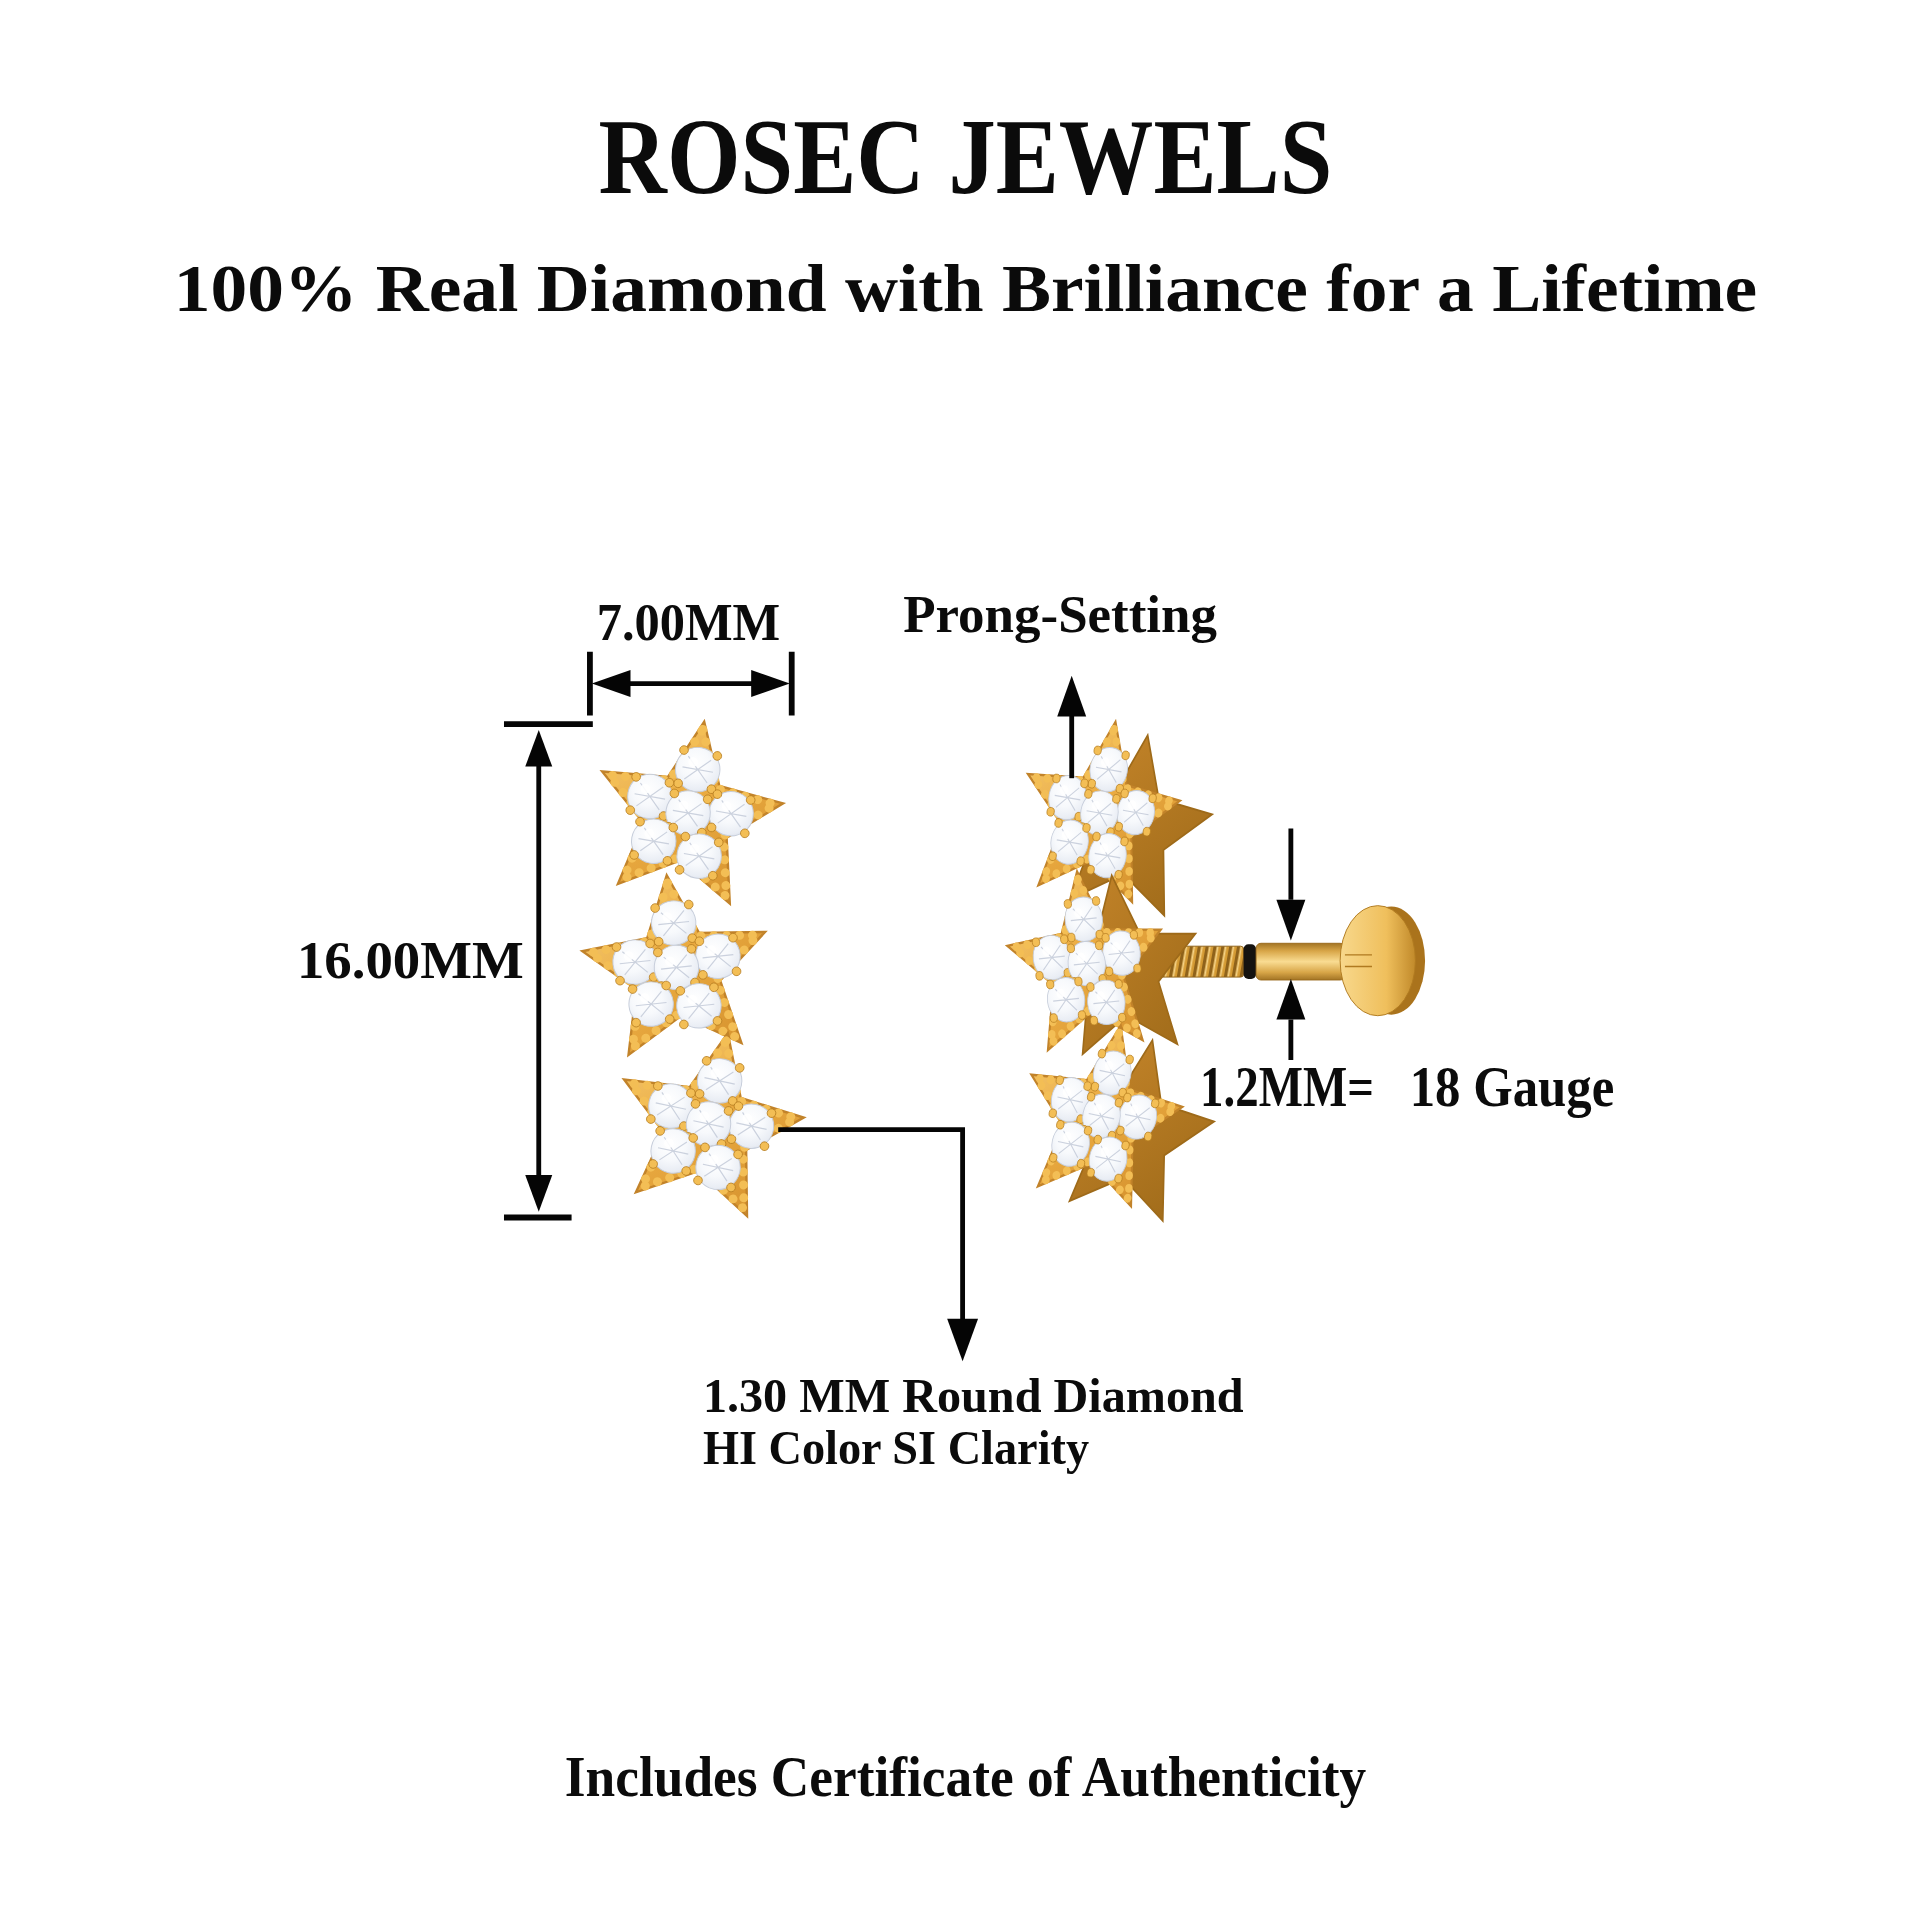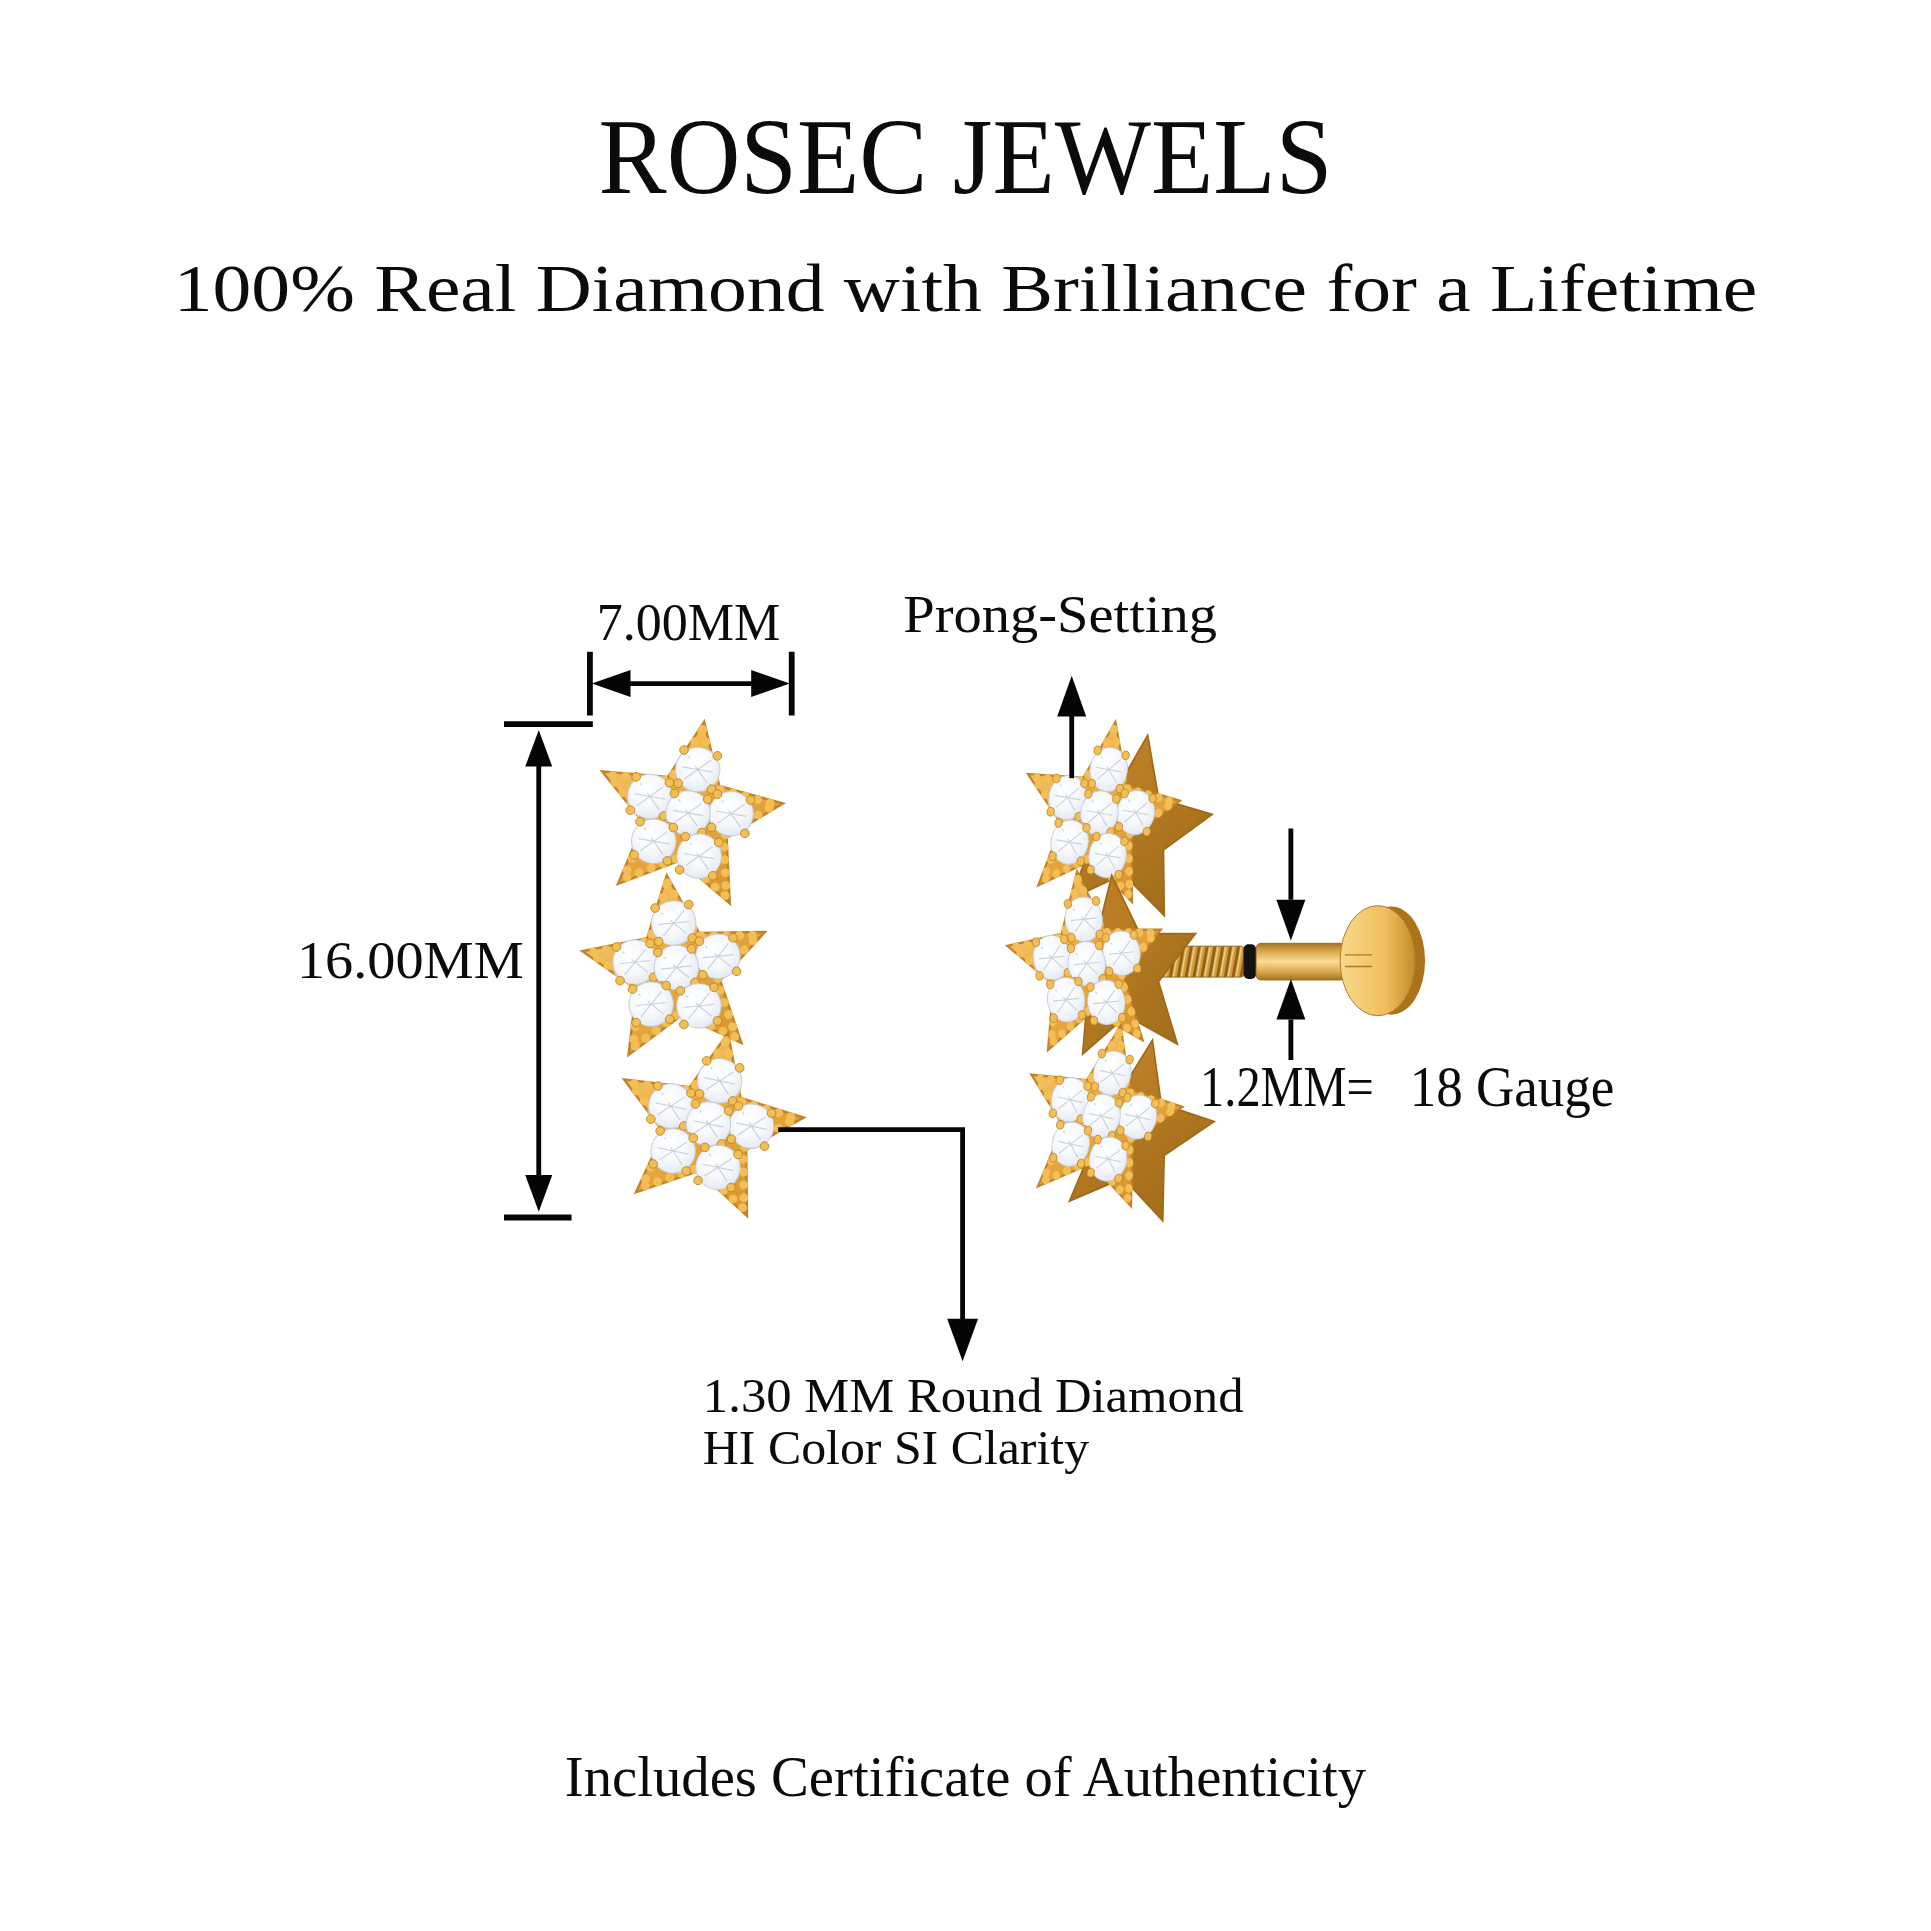--- a/index.html
+++ b/index.html
@@ -1,17 +1,17 @@
 <!DOCTYPE html>
 <html><head>
 <meta charset="utf-8">
 <style>
   html,body{margin:0;padding:0;background:#ffffff;}
   body{width:1931px;height:1931px;position:relative;font-family:"Liberation Serif","DejaVu Serif",serif;}
-  .canvas{position:absolute;left:0;top:0;width:1931px;height:1931px;}
+  .canvas{position:absolute;left:0;top:0;width:1931px;height:1931px;font-weight:bold;}
   svg{display:block;}
   .t{font-family:"Liberation Serif","DejaVu Serif",serif;fill:#0B0B0B;}
   .ann{stroke:#050505;fill:none;}
   .head{fill:#050505;stroke:none;}
   .bead{fill:#F3BE55;stroke:#B67D20;stroke-width:0.8;}
 </style>
 </head>
 <body>
 
 <div class="canvas">

